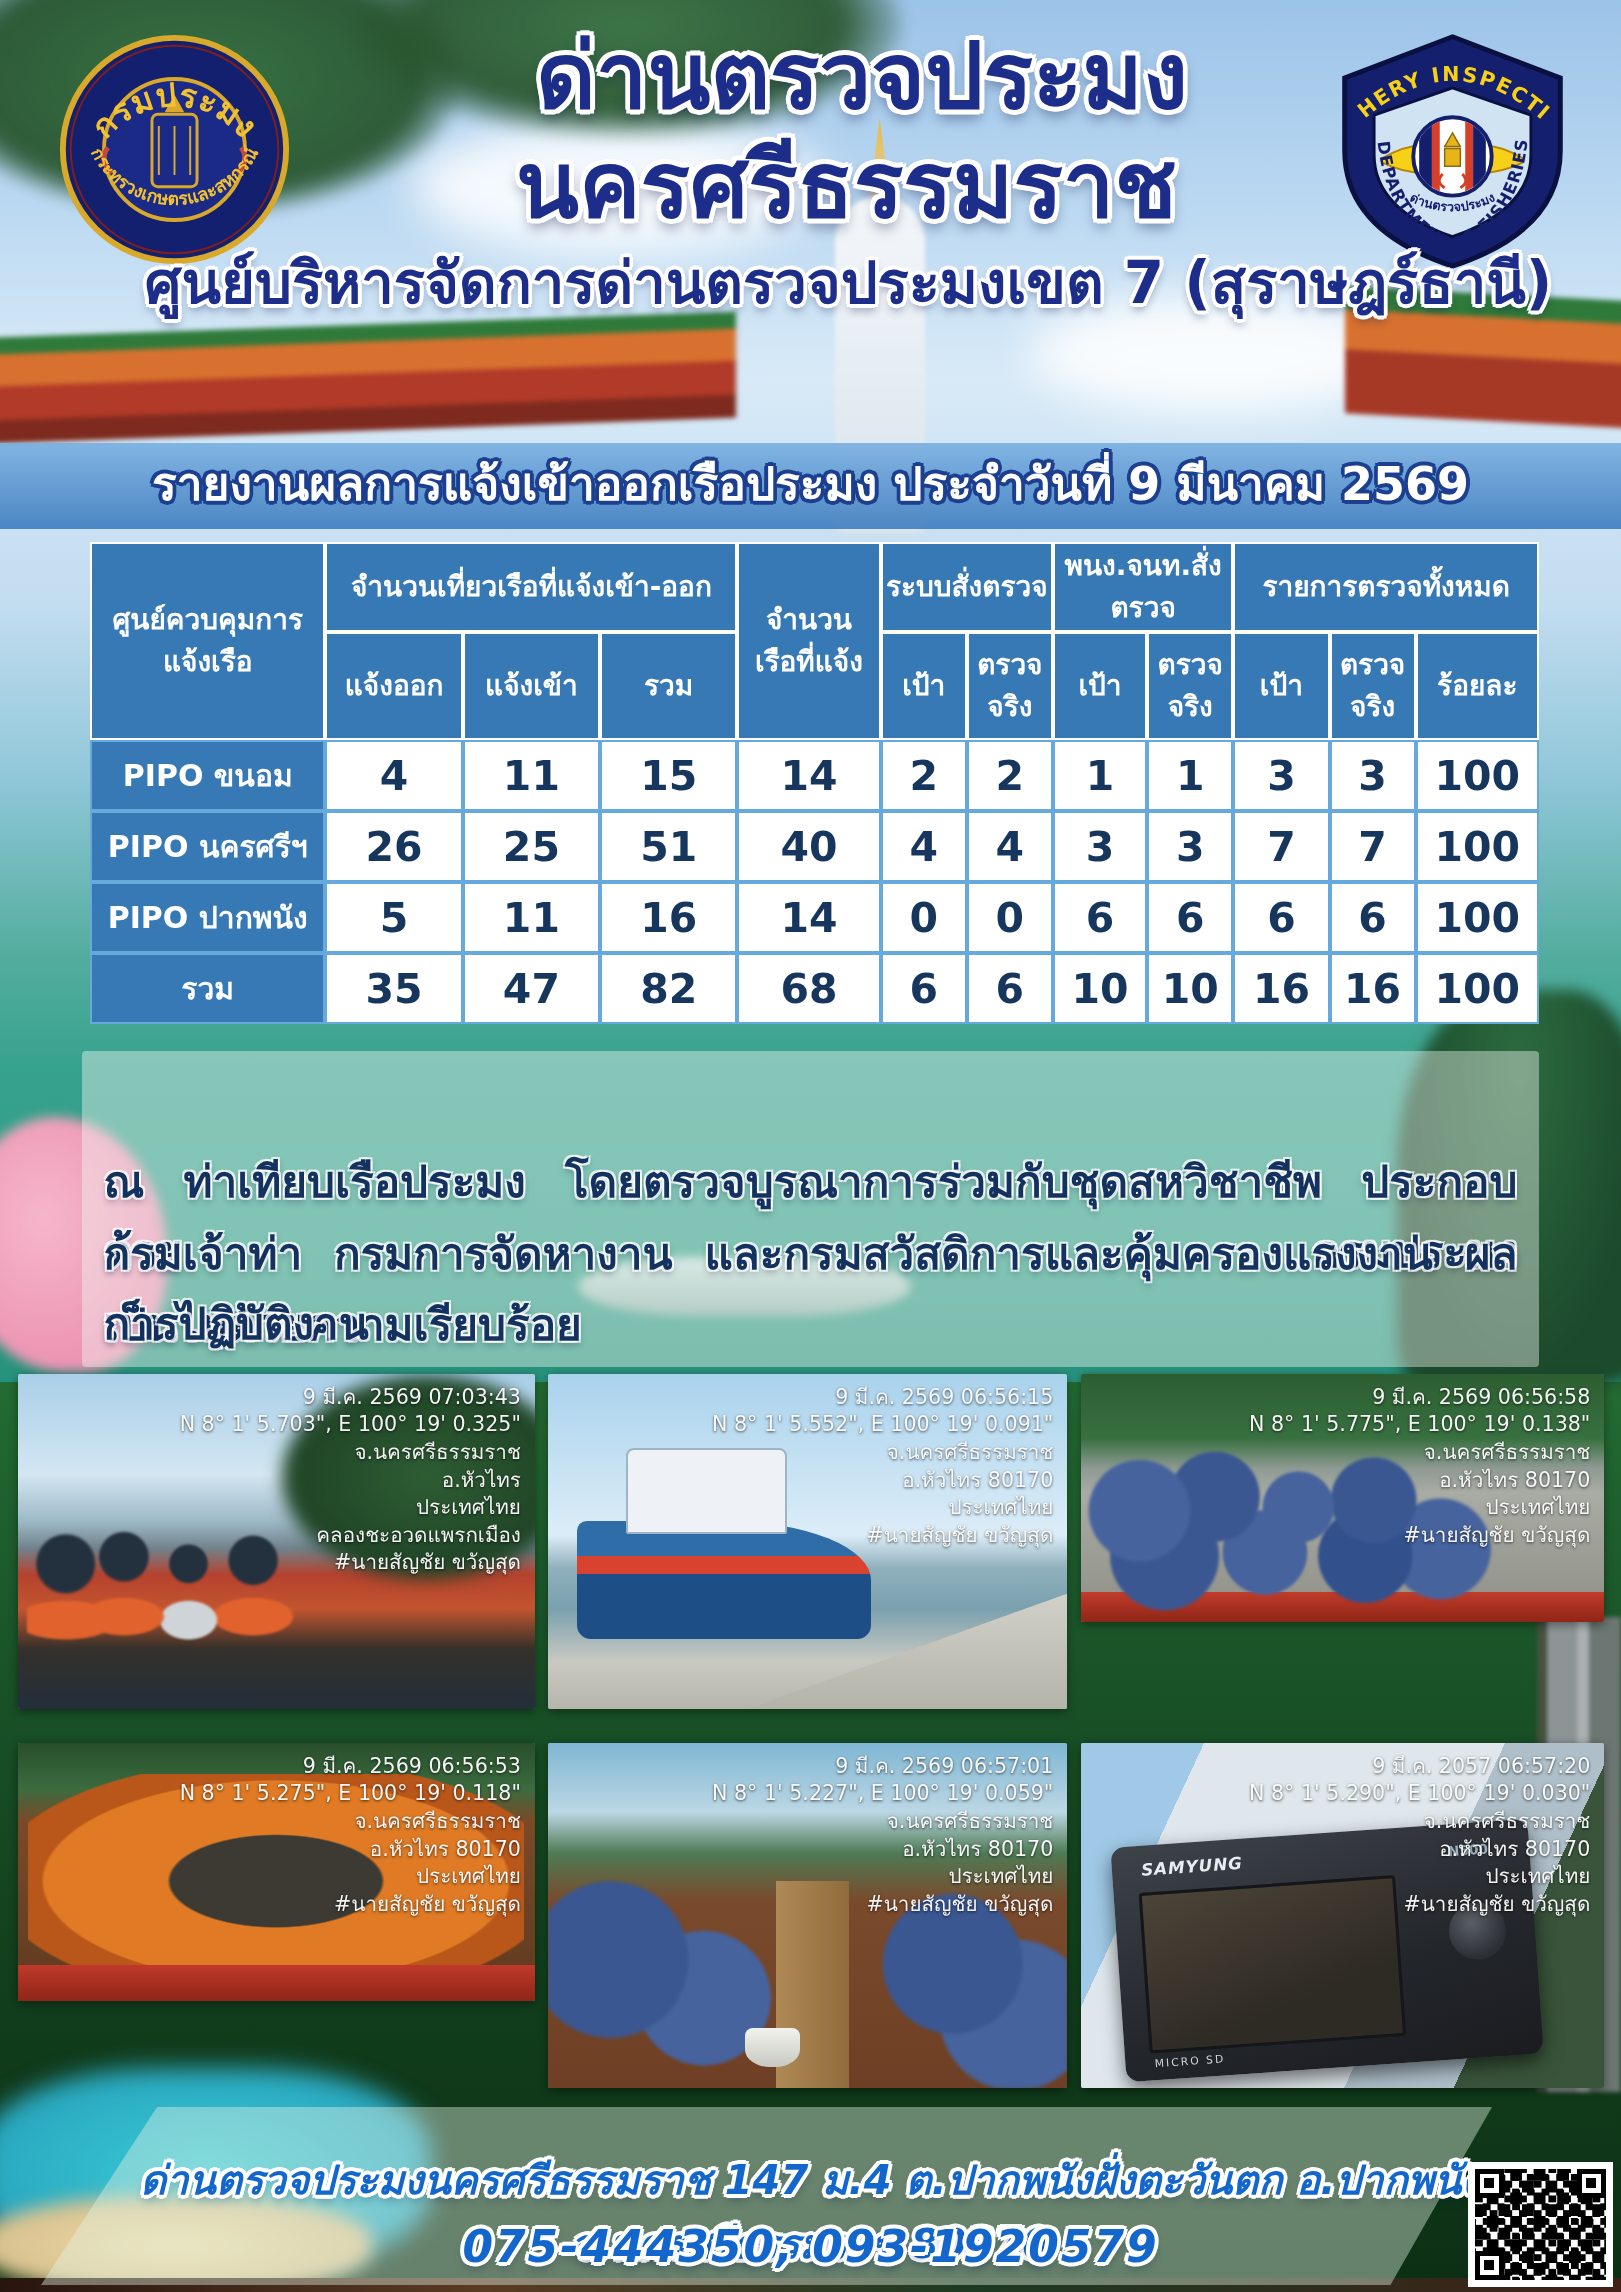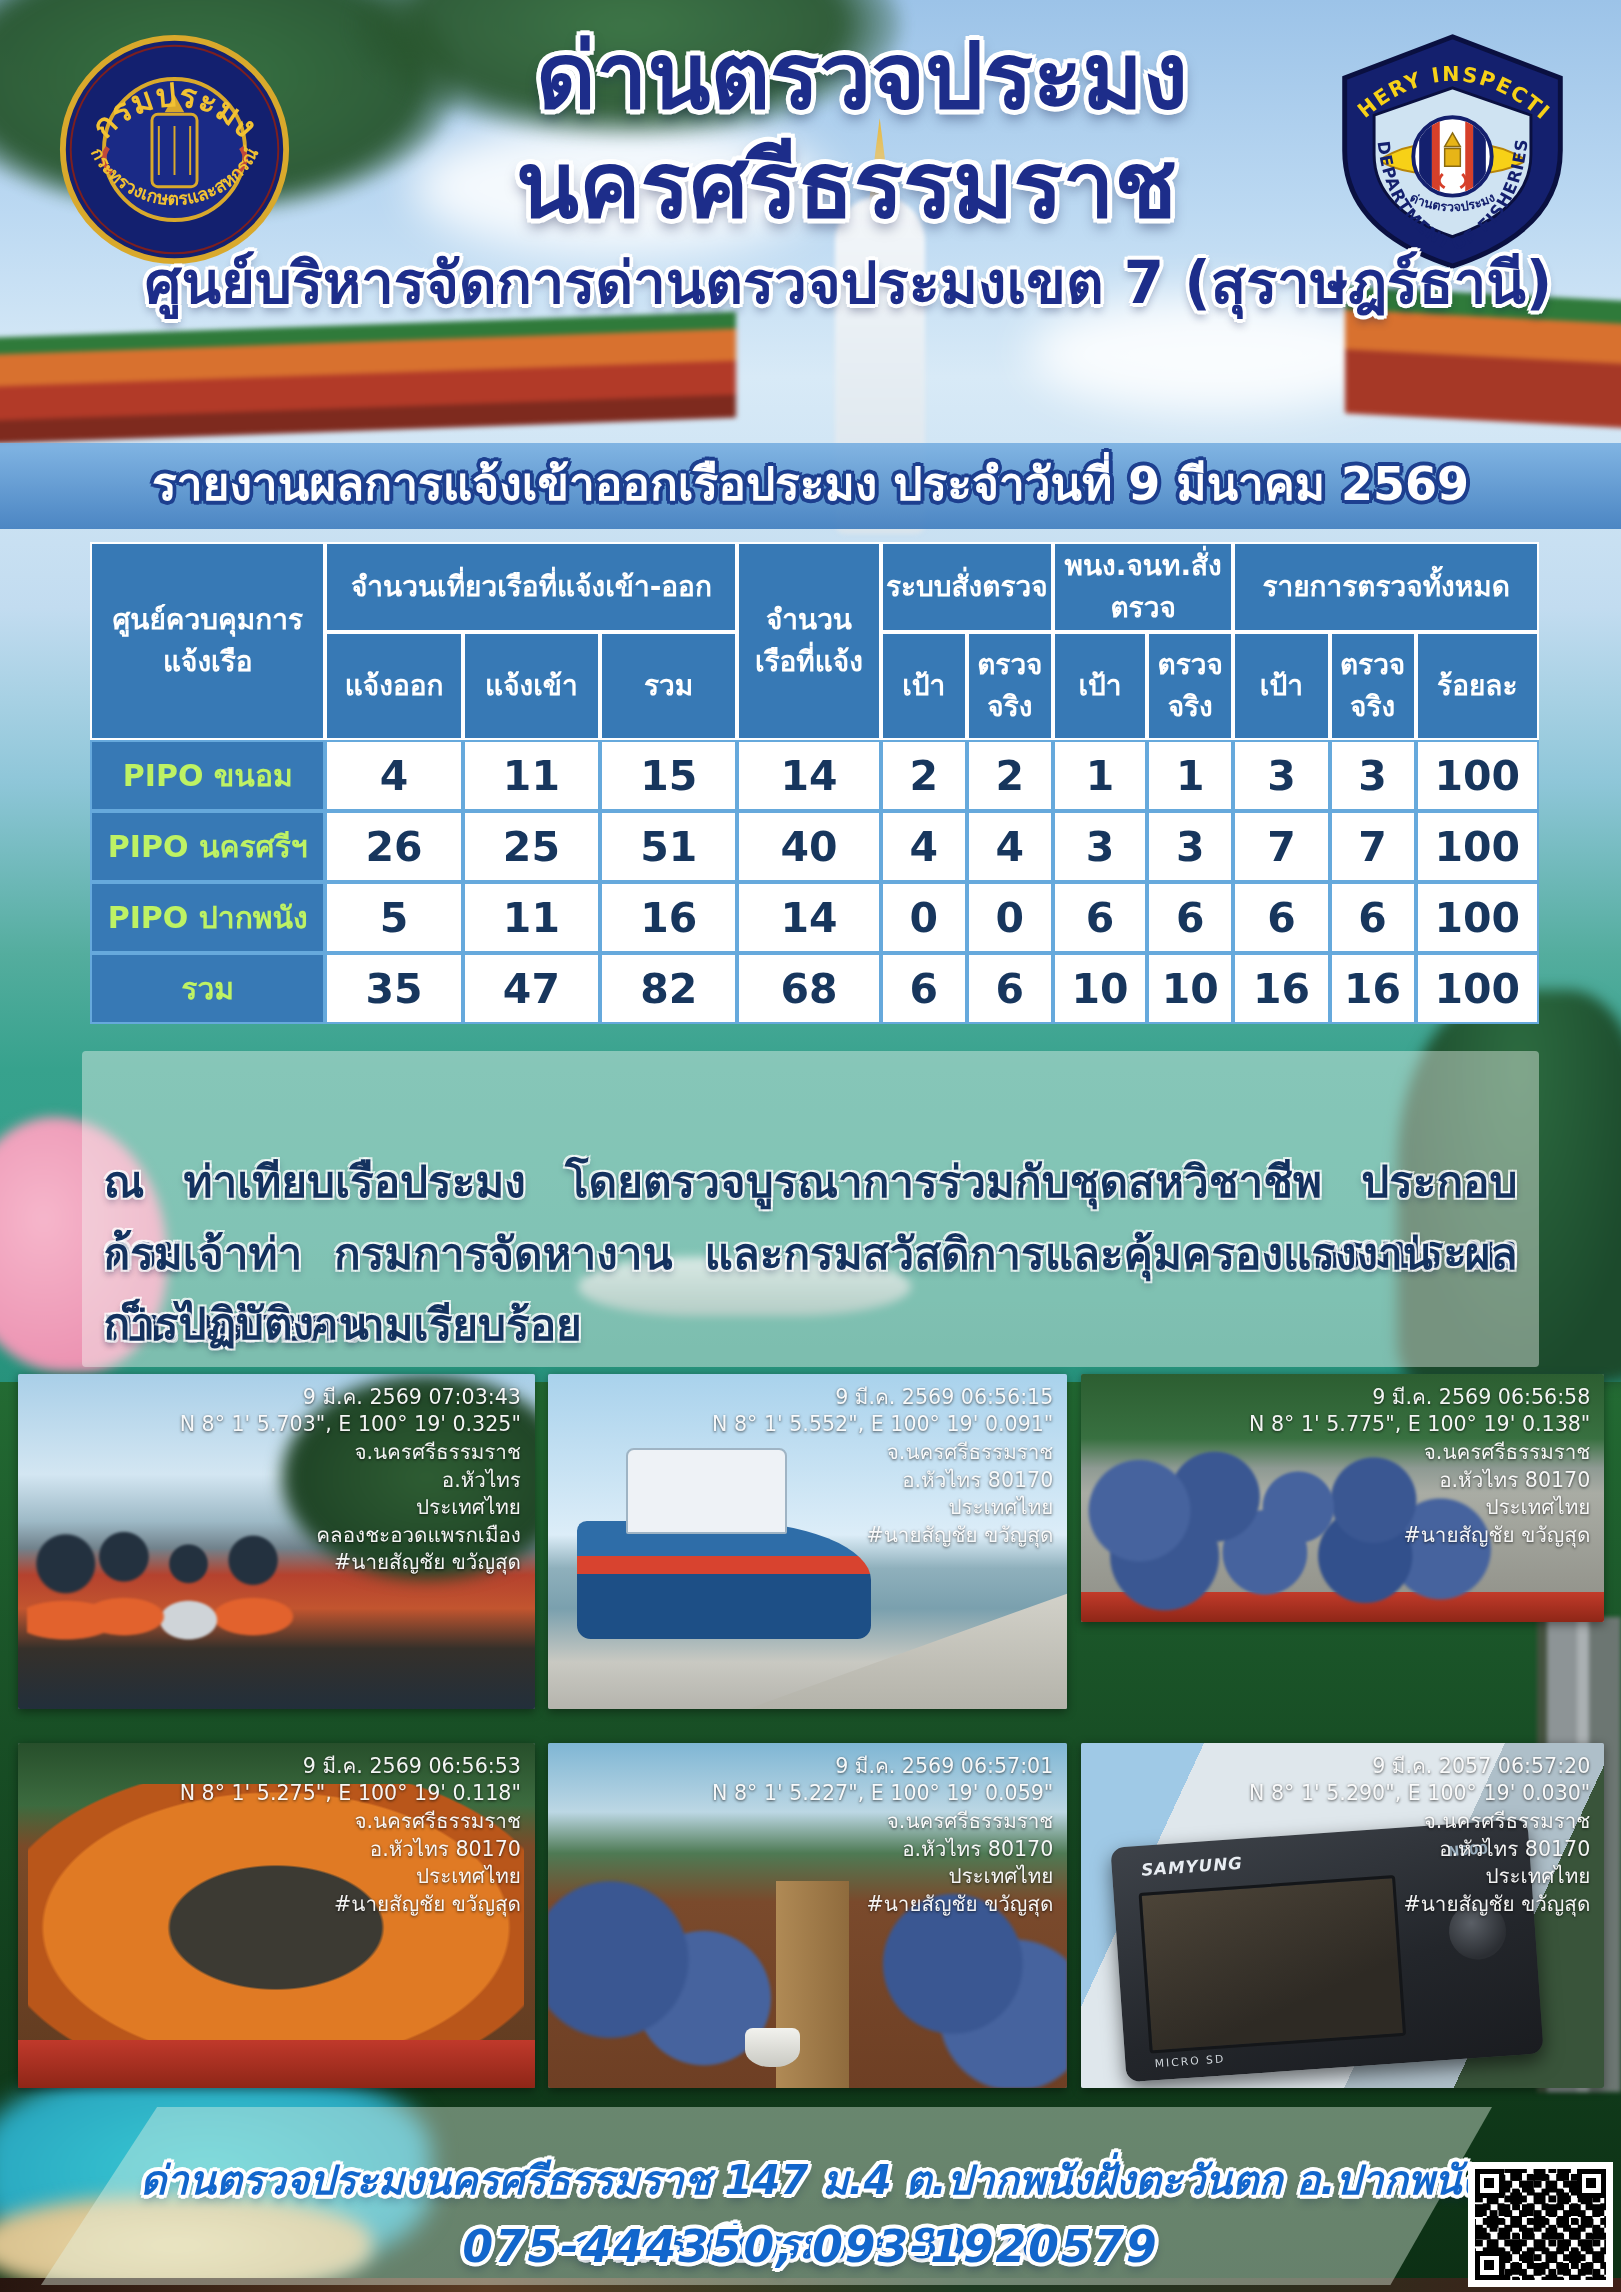--- a/index.html
+++ b/index.html
@@ -67,21 +67,21 @@
   
   .table-wrap{left:90px;top:542px;width:1449px;}
   table{width:100%;border-collapse:separate;border-spacing:0;table-layout:fixed;}
   th,td{text-align:center;vertical-align:middle;}
   th{background:#3779b5;border:2.9px solid #ffffff;color:#fff;font-weight:700;
      font-size:28px;white-space:pre-line;line-height:1.5;}
   .th-group{height:74px;}
   .th-sub{height:102px;}
   td{background:#ffffff;border:2.9px solid #66a9dc;color:#17365d;font-weight:700;
      font-size:41px;height:65px;}
-  td.rowlabel{background:#3779b5;color:#bef264;font-size:30px;font-weight:700;}
+  td.rowlabel{background:#3779b5;color:#ffffff;font-size:30px;font-weight:700;}
 
   
   .para{left:82px;top:1051px;width:1457px;height:316px;background:rgba(244,248,244,.42);
         border-radius:3.9px;}
   .para-line{position:absolute;left:21.6px;right:21.6px;font-size:44px;font-weight:700;color:#14325f;
     text-shadow:-2px -2px 0 rgba(255,255,255,.75),2px -2px 0 rgba(255,255,255,.75),
       -2px 2px 0 rgba(255,255,255,.75),2px 2px 0 rgba(255,255,255,.75),0 3.9px 7.8px rgba(10,20,60,.35);}
   .pl1{top:23.5px;text-indent:135px;text-align:justify;text-align-last:justify;}
   .pl2{top:95px;text-align:justify;text-align-last:justify;}
   .pl3{top:167px;text-align:justify;text-align-last:justify;}
@@ -403,21 +403,21 @@
     <div class="layer p3-sacks"></div>
     <div class="caption">
         <div>9 มี.ค. 2569 06:56:58</div>
         <div>N 8° 1' 5.775", E 100° 19' 0.138"</div>
         <div>จ.นครศรีธรรมราช</div>
         <div>อ.หัวไทร 80170</div>
         <div>ประเทศไทย</div>
         <div>#นายสัญชัย ขวัญสุด</div>
       </div>
   </div>
-  <div class="photo" style="left:17.6px;top:1743px;width:517px;height:345px;">
+  <div class="photo" style="left:17.6px;top:1743px;width:517px;height:258px;">
     <div class="layer p4-bg"></div>
     <div class="layer p4-cone"></div>
     <div class="layer p4-deck"></div>
     <div class="caption">
         <div>9 มี.ค. 2569 06:56:53</div>
         <div>N 8° 1' 5.275", E 100° 19' 0.118"</div>
         <div>จ.นครศรีธรรมราช</div>
         <div>อ.หัวไทร 80170</div>
         <div>ประเทศไทย</div>
         <div>#นายสัญชัย ขวัญสุด</div>

